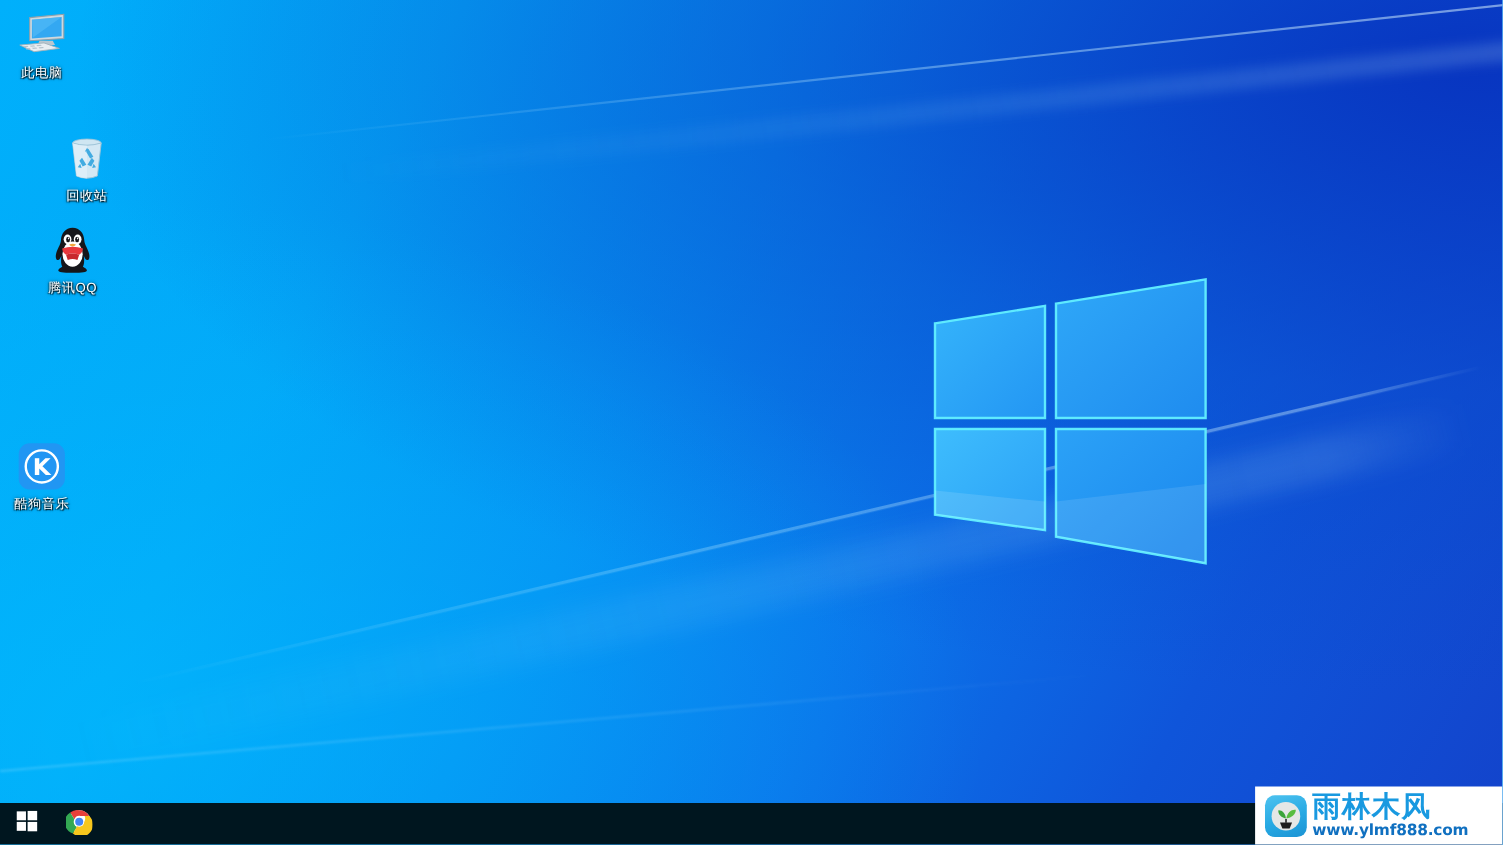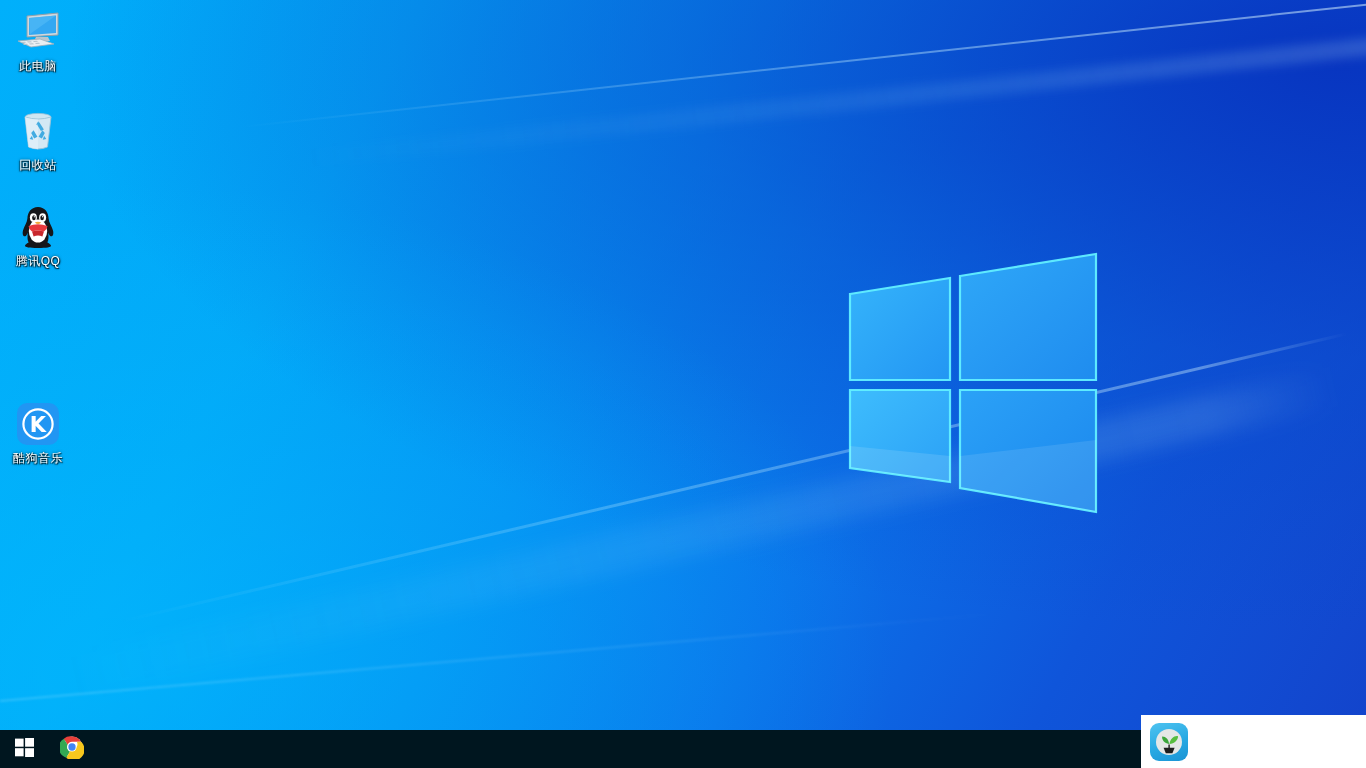--- a/index.html
+++ b/index.html
@@ -238,40 +238,40 @@
           <polygon points="19,33 23,32.7 24,33.7 20,34"></polygon>
           <polygon points="9,36 13,35.7 14,36.7 10,37"></polygon>
           <polygon points="15,35.5 19,35.2 20,36.2 16,36.5"></polygon>
           <polygon points="21,35 25,34.7 26,35.7 22,36"></polygon>
         </g>
       </svg>
     </div>
     <div class="icon-label cjk">此电脑</div>
   </div>
 
-  <div class="icon-cell" id="cell-1" style="top: 107px;">
+  <div class="icon-cell" id="cell-1" style="top: 120px; margin-left: 41px;">
     <div class="icon-art">
       <svg width="48" height="48" viewBox="0 0 48 48">
         <ellipse cx="24" cy="10" rx="13" ry="3.6" fill="#cfe6f2" stroke="#9cc3d8" stroke-width="0.8"></ellipse>
         <path d="M11,10 L14.5,40 Q24,44 33.5,40 L37,10 Q24,14 11,10 Z" fill="#d3e8f4" stroke="#9cc3d8" stroke-width="0.9"></path>
         <path d="M11,10 L14.5,40 Q19,42 24,42.3 L24,12.5 Q16,12.4 11,10 Z" fill="#e2f0f9" opacity="0.75"></path>
         <g fill="#3aa8e0" opacity="0.95" transform="translate(24,25) scale(0.92)">
           <path d="M-2,-8 L2.4,-8 L0.2,-11.6 Z"></path>
           <path d="M-0.6,-7.4 L3.2,-1 L6.4,-2.8 L1.4,-10.6 Z"></path>
           <path d="M7.4,1.2 L4.2,7 L0.6,5.2 L4.8,-1.8 Z"></path>
           <path d="M-7.4,1.2 L-4.2,7 L-0.6,5.2 L-4.8,-1.8 Z"></path>
           <path d="M-6.6,4.2 L-9,7.6 L-5.2,8.4 Z"></path>
           <path d="M6.6,4.2 L9,7.6 L5.2,8.4 Z"></path>
         </g>
       </svg>
     </div>
     <div class="icon-label cjk">回收站</div>
   </div>
 
-  <div class="icon-cell" id="cell-2" style="top: 203px;">
+  <div class="icon-cell" id="cell-2" style="top: 203px; margin-left: 28px;">
     <div class="icon-art">
       <svg width="48" height="48" viewBox="0 0 48 48">
         <path d="M24,4 C17.5,4 13.6,9.2 13.4,15.4 C13.2,19.4 10,23.2 9,27.6 C8,32 9.6,34 11.4,33.2 C12.4,32.8 13.2,31 13.8,29.4 C13.4,33 13.2,36.8 14.6,39.4 C12.6,40.4 11,41.8 11,42.8 C11,44.2 15,45 24,45 C33,45 37,44.2 37,42.8 C37,41.8 35.4,40.4 33.4,39.4 C34.8,36.8 34.6,33 34.2,29.4 C34.8,31 35.6,32.8 36.6,33.2 C38.4,34 40,32 39,27.6 C38,23.2 34.8,19.4 34.6,15.4 C34.4,9.2 30.5,4 24,4 Z" fill="#15161a"></path>
         <ellipse cx="24" cy="28" rx="9.2" ry="11.5" fill="#ffffff"></ellipse>
         <ellipse cx="19.4" cy="14.6" rx="3.5" ry="4.4" fill="#ffffff"></ellipse>
         <ellipse cx="28.6" cy="14.6" rx="3.5" ry="4.4" fill="#ffffff"></ellipse>
         <ellipse cx="19.9" cy="14.8" rx="1.8" ry="2.5" fill="#15161a"></ellipse>
         <ellipse cx="28.1" cy="14.8" rx="1.8" ry="2.5" fill="#15161a"></ellipse>
         <ellipse cx="20.3" cy="13.8" rx="0.6" ry="0.8" fill="#ffffff"></ellipse>
         <ellipse cx="28.5" cy="13.8" rx="0.6" ry="0.8" fill="#ffffff"></ellipse>
@@ -324,15 +324,19 @@
   <div class="watermark">
     <div class="wm-logo">
       <svg width="32" height="32" viewBox="0 0 32 32">
         <circle cx="16" cy="16" r="13" fill="#e4e7e6"></circle>
         <path d="M16,18 C11.5,17.5 8.5,13.6 9.2,10.6 C12.6,10.4 15.6,13.4 16,18 Z" fill="#3aa53a"></path>
         <path d="M16.4,18 C17.2,12.6 21.4,9.4 25,10.2 C25.2,14 21.2,17.6 16.4,18 Z" fill="#57bd3f"></path>
         <path d="M15.4,18.6 L16.8,18.6 L16.8,22 L15.4,22 Z" fill="#1d1d1d"></path>
         <path d="M10.6,21.8 L21.6,21.8 L19.4,27.2 L12.8,27.2 Z" fill="#1d1d1d"></path>
       </svg>
     </div>
+    <div class="wm-text">
+      <span class="wm-cn">雨林木风</span>
+      <span class="wm-url">www.ylmf888.com</span>
+    </div>
   </div>
 
 </div>
 
 </body></html>

